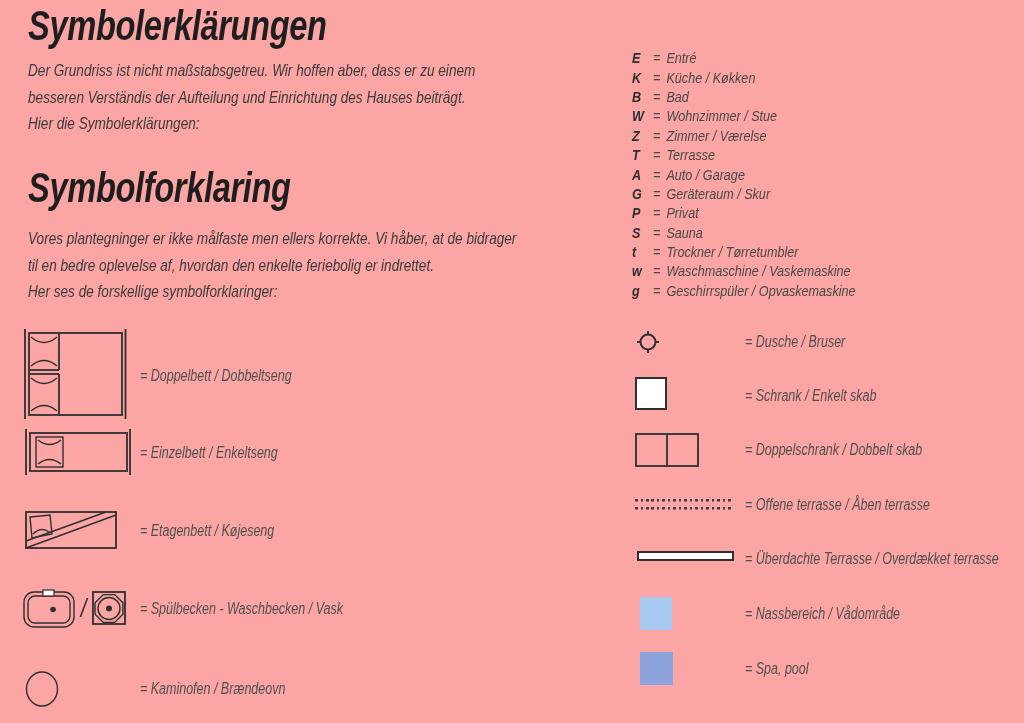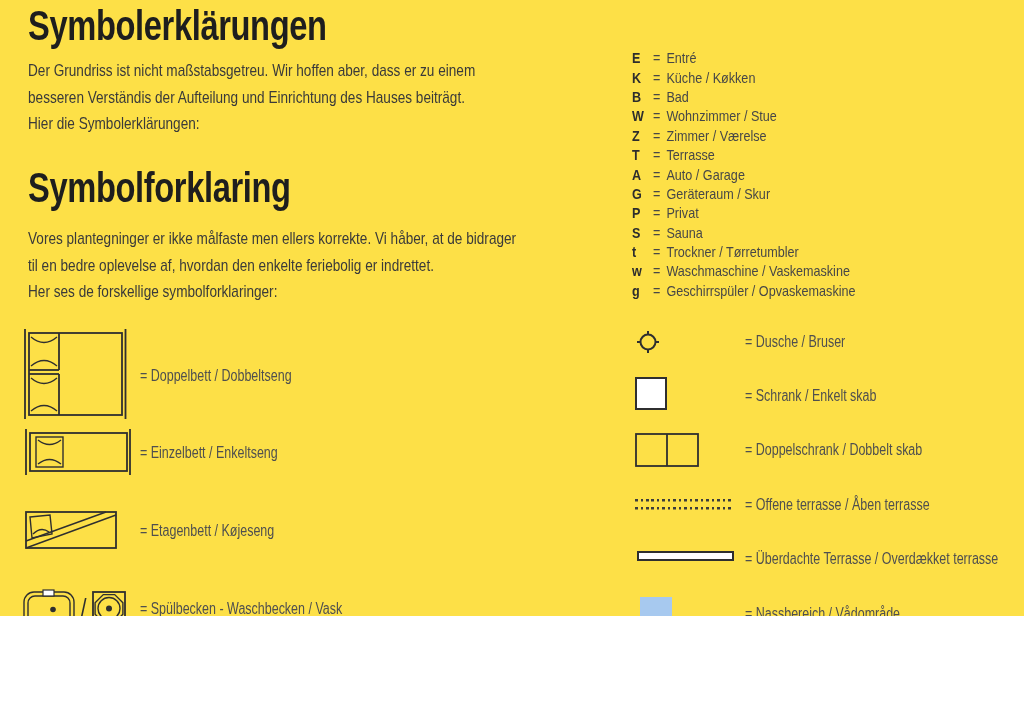--- a/index.html
+++ b/index.html
@@ -1,17 +1,17 @@
 <!DOCTYPE html>
 <html><head>
 <meta charset="utf-8">
 <style>
   html,body{margin:0;padding:0;background:#ffffff;}
-  .page{position:relative;width:1024px;height:616px;background:#fde047;overflow:hidden;
-        font-family:"Liberation Sans",sans-serif;color:#3a3a3a;}
+  .page{position:relative;width:1024px;height:723px;background:#fca5a5;overflow:hidden;
+        font-family:"Liberation Sans",sans-serif;color:#3a3a3a;font-style:italic;}
   .h1{position:absolute;left:28px;font-size:43px;line-height:46px;font-weight:700;color:#1e1e1e;
       white-space:nowrap;transform:scaleX(0.76);transform-origin:0 0;letter-spacing:-0.5px;}
   .para{position:absolute;left:28px;font-size:17px;line-height:26.5px;color:#3a3a3a;
         white-space:pre-line;transform:scaleX(0.80);transform-origin:0 0;}
   .lbl{position:absolute;font-size:16px;line-height:18px;color:#4f4f4f;white-space:nowrap;
        transform:scaleX(0.78);transform-origin:0 0;}
   .abbr{position:absolute;left:632px;top:48px;transform:scaleX(0.84);transform-origin:0 0;}
   .abbr-row{display:flex;height:19.4px;align-items:center;font-size:15px;color:#474747;white-space:nowrap;}
   .abbr-letter{width:25px;font-weight:700;color:#2d2d2d;}
   .abbr-eq{width:16px;}

